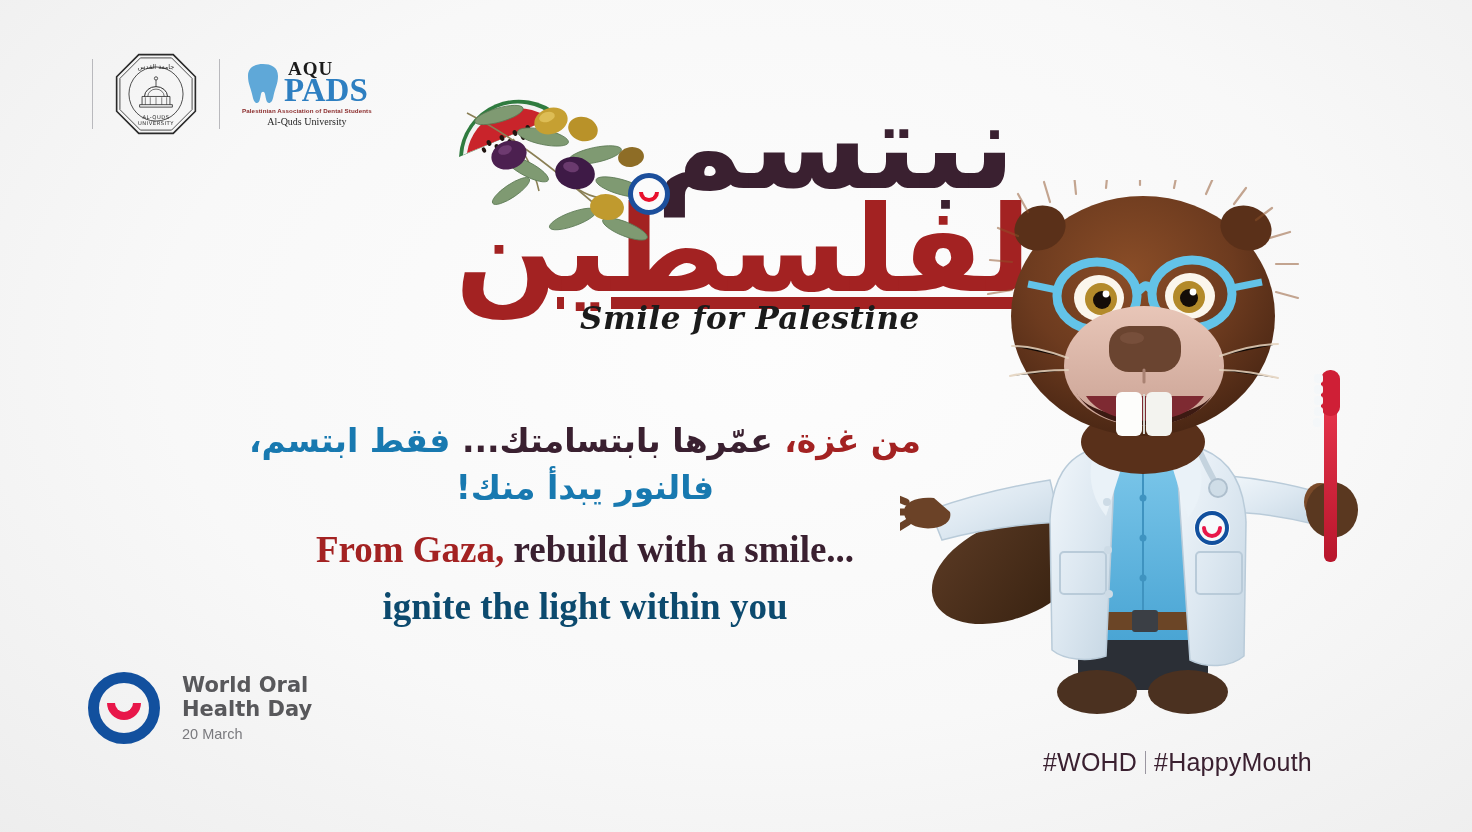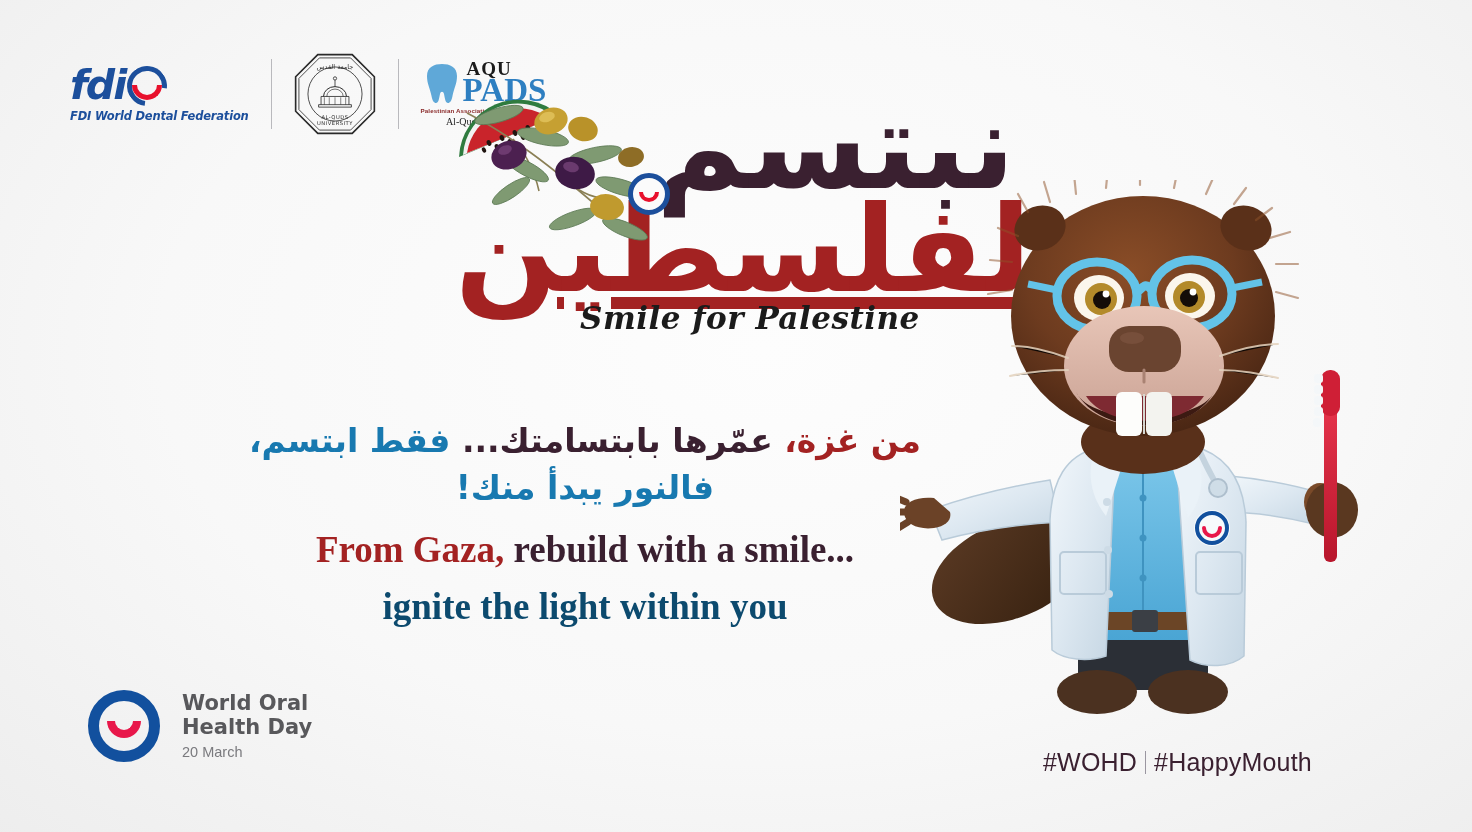--- a/index.html
+++ b/index.html
@@ -105,21 +105,21 @@
   .c-red { color:#a32222; }
   .c-blue { color:#1879b0; }
   .c-dark { color:#3a2030; }
   .en-line {
     font-family:"Liberation Serif", serif; font-weight:bold;
     font-size:37px; line-height:1.5; margin-top:10px; color:#3a2030;
   }
   .en-line.second { color:#0c4a6e; margin-top:2px; }
 
   
-  .wohd-logo { position:absolute; left:88px; top:690px; display:flex; align-items:center; }
+  .wohd-logo { position:absolute; left:88px; top:672px; display:flex; align-items:center; }
   .wohd-circle {
     width:72px; height:72px; border:11px solid #12509e; border-radius:50%;
     position:relative; background:transparent;
   }
   .wohd-circle .curve {
     position:absolute; left:8px; bottom:13px; width:34px; height:17px;
     border:8px solid #e8174a; border-top:none; border-radius:0 0 36px 36px;
   }
   .wohd-text { margin-left:22px; }
   .wohd-title {
@@ -139,30 +139,20 @@
   
   .beaver { position:absolute; left:900px; top:180px; width:500px; height:540px; }
 </style>
 </head>
 <body>
 
 <div class="poster">
 
   <div class="logobar">
 
-    <div class="fdi">
-      <div class="fdi-top">
-        <span class="fdi-word">fdi</span>
-        <span class="fdi-mark">
-          <span class="ring"></span>
-            <span class="smile"></span>
-        </span>
-      </div>
-      <div class="fdi-tag">FDI World Dental Federation</div>
-    </div>
 
     <div class="logo-sep"></div>
 
     <div class="aqu-seal">
       <svg width="82" height="82" viewBox="0 0 100 100">
         <polygon points="29,2 71,2 98,29 98,71 71,98 29,98 2,71 2,29" fill="none" stroke="#2a2a2a" stroke-width="2"></polygon>
         <polygon points="31,6 69,6 94,31 94,69 69,94 31,94 6,69 6,31" fill="none" stroke="#2a2a2a" stroke-width="1"></polygon>
         <circle cx="50" cy="50" r="33" fill="none" stroke="#2a2a2a" stroke-width="1"></circle>
         <path d="M30 66 h40 v-3 h-40 z" fill="none" stroke="#2a2a2a" stroke-width="1"></path>
         <path d="M33 63 v-10 h34 v10" fill="none" stroke="#2a2a2a" stroke-width="1"></path>

